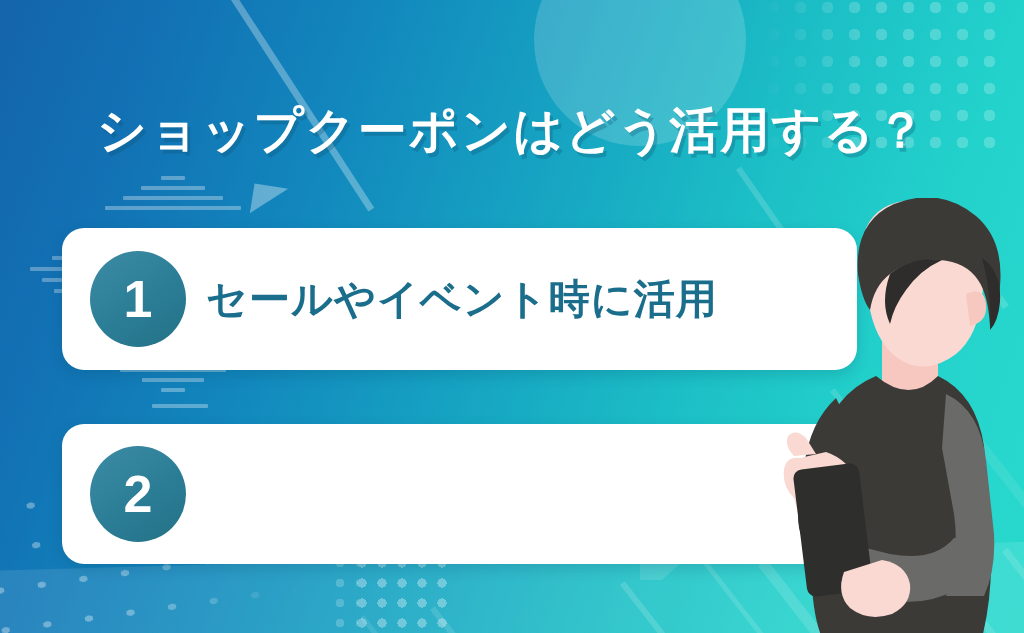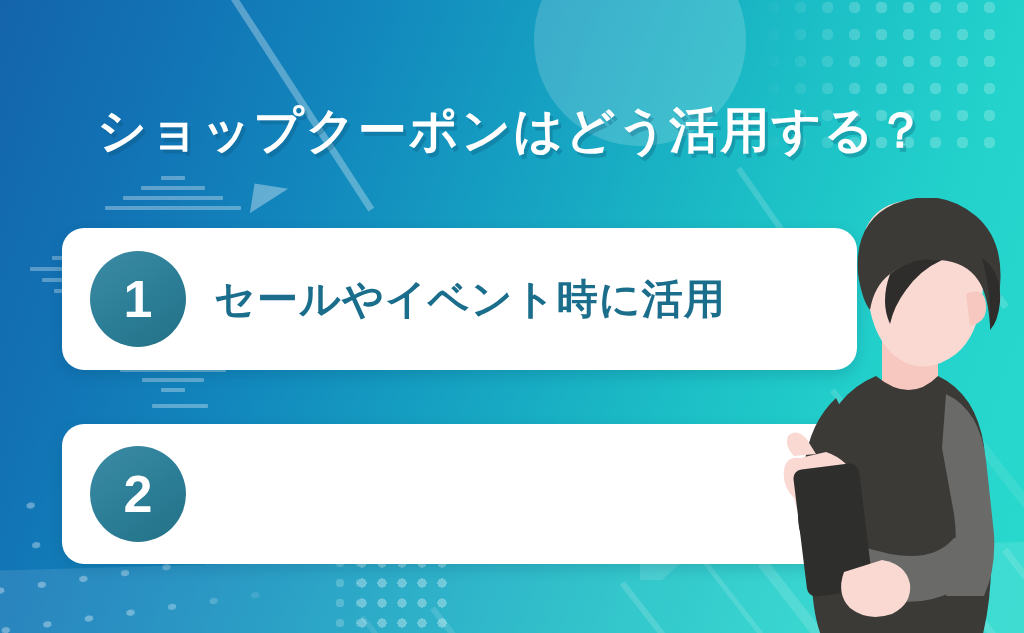--- a/index.html
+++ b/index.html
@@ -157,21 +157,21 @@
     color: #ffffff;
     font-size: 52px;
     font-weight: bold;
     display: flex;
     align-items: center;
     justify-content: center;
     flex: 0 0 auto;
     line-height: 1;
   }
   .card-label {
-    margin-left: 28px;
+    margin-left: 20px;
     color: #1b6d8c;
     font-size: 41px;
     font-weight: bold;
     letter-spacing: 1px;
     white-space: nowrap;
     text-align: center;
   }
 
   
   .character {

